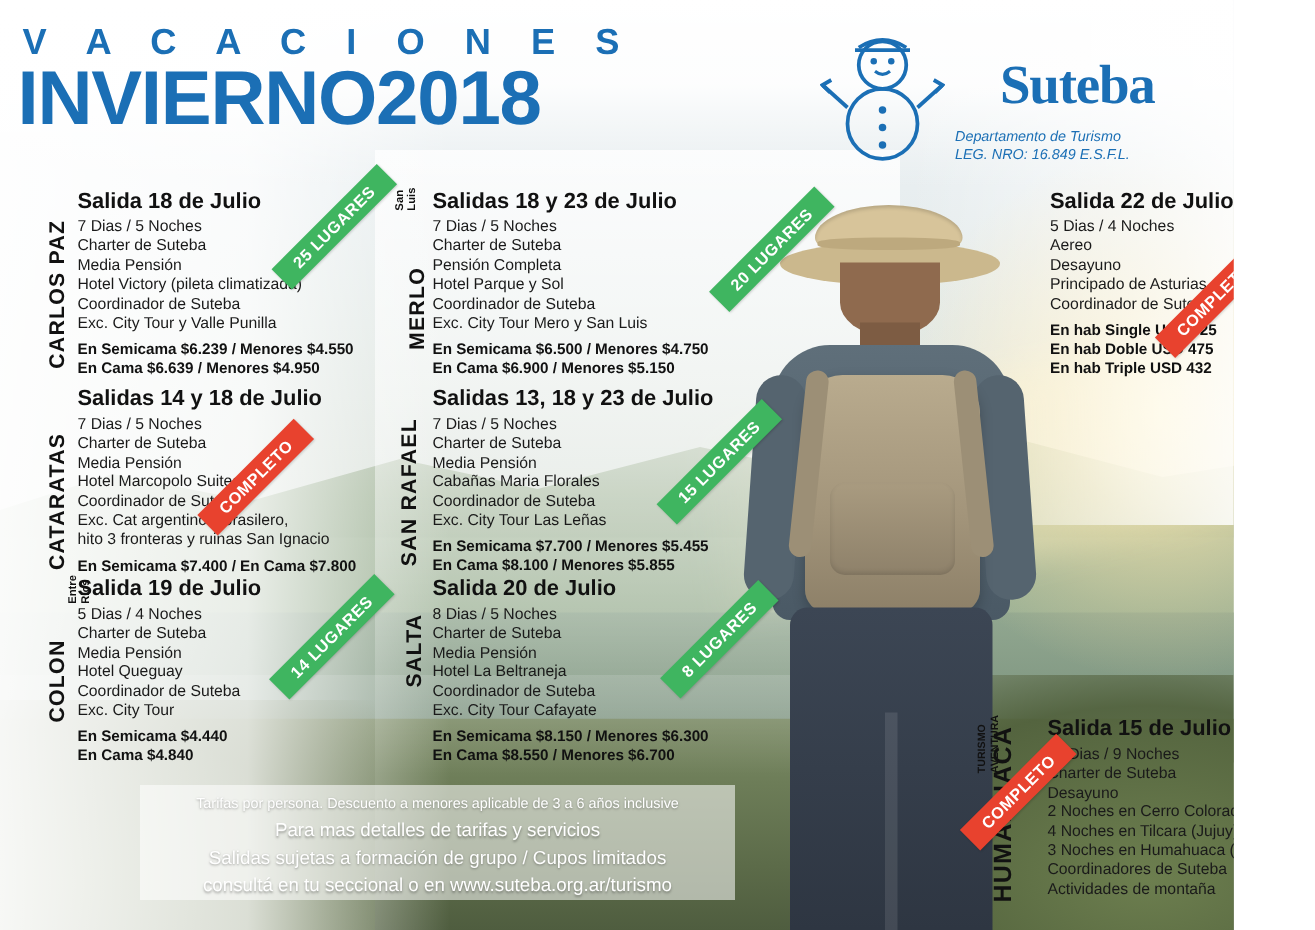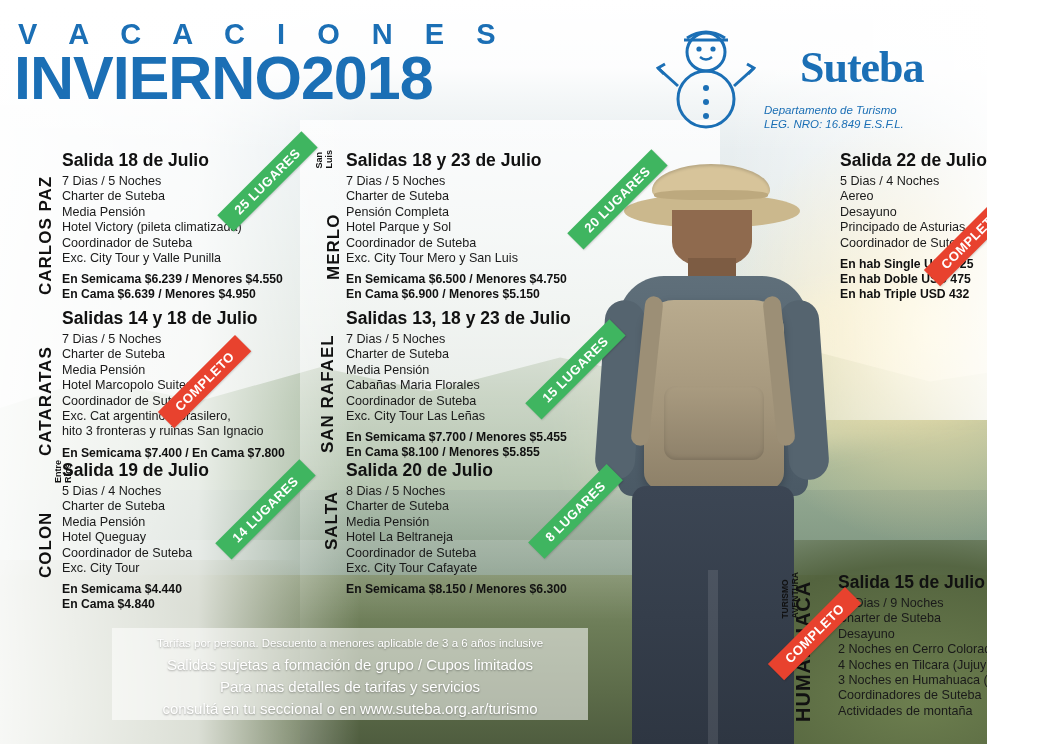--- a/index.html
+++ b/index.html
@@ -322,20 +322,21 @@
     <div class="vert-name" style="left:8px;top:0;height:90px;font-size:17px;">SALTA</div>
     <div style="position:absolute;left:32px;top:0;">
       <div class="dtitle">Salida 20 de Julio</div>
       <div class="dline">8 Dias / 5 Noches</div>
       <div class="dline">Charter de Suteba</div>
       <div class="dline">Media Pensión</div>
       <div class="dline">Hotel La Beltraneja</div>
       <div class="dline">Coordinador de Suteba</div>
       <div class="dline">Exc. City Tour Cafayate</div>
       <div class="dprice pricegap">En Semicama $8.150 / Menores $6.300</div>
+      <div class="dprice">En Cama $8.550 / Menores $6.700</div>
     </div>
   </div>
   <div class="ribbon rb-green" style="left:520px;top:500px;">8 LUGARES</div>
 
   <div class="dest" style="left:840px;top:150px;">
     <div class="vert-name" style="left:178px;top:0;height:145px;font-size:15px;">SANTIAGO DE CHILE</div>
     <div style="position:absolute;left:0;top:0;width:172px;">
       <div class="dtitle right-al">Salida 22 de Julio</div>
       <div class="dline right-al">5 Dias / 4 Noches</div>
       <div class="dline right-al">Aereo</div>
@@ -361,18 +362,18 @@
       <div class="dline">4 Noches en Tilcara (Jujuy)</div>
       <div class="dline">3 Noches en Humahuaca (Jujuy)</div>
       <div class="dline">Coordinadores de Suteba</div>
       <div class="dline">Actividades de montaña</div>
     </div>
   </div>
   <div class="ribbon rb-red" style="left:760px;top:622px;">COMPLETO</div>
 
   <div class="note">
     <div class="small">Tarifas por persona. Descuento a menores aplicable de 3 a 6 años inclusive</div>
+    <div>Para mas detalles de tarifas y servicios</div>
     <div>Salidas sujetas a formación de grupo / Cupos limitados</div>
-    <div>Para mas detalles de tarifas y servicios</div>
     <div>consultá en tu seccional o en www.suteba.org.ar/turismo</div>
   </div>
 
 </div>
 
 </body></html>

